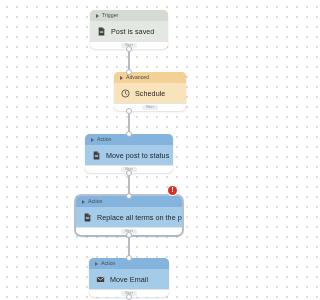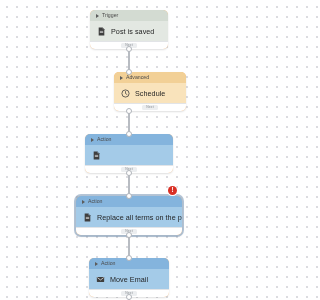--- a/index.html
+++ b/index.html
@@ -210,20 +210,21 @@
       <span class="caret"></span>
       <span>Action</span>
     </div>
     <div class="node-body">
       <svg class="node-icon" viewBox="0 0 16 16">
         <path d="M3 1h7l3 3v11H3z" fill="#3f3f3f"></path>
         <path d="M10 1v3h3z" fill="#9dc0dd"></path>
         <rect x="5" y="7" width="6" height="1" fill="#ffffff"></rect>
         <rect x="5" y="9.5" width="6" height="1" fill="#ffffff"></rect>
       </svg>
+      <span class="node-title">Move post to status</span>
     </div>
     <div class="node-footer">
       <span class="footer-pill">Next</span>
     </div>
   </div>
   <div class="port" style="top:134px;"></div>
   <div class="port" style="top:173px;"></div>
 
   <div class="node theme-action selected" style="left:76px; top:196px; width:106px;">
     <div class="node-header">

